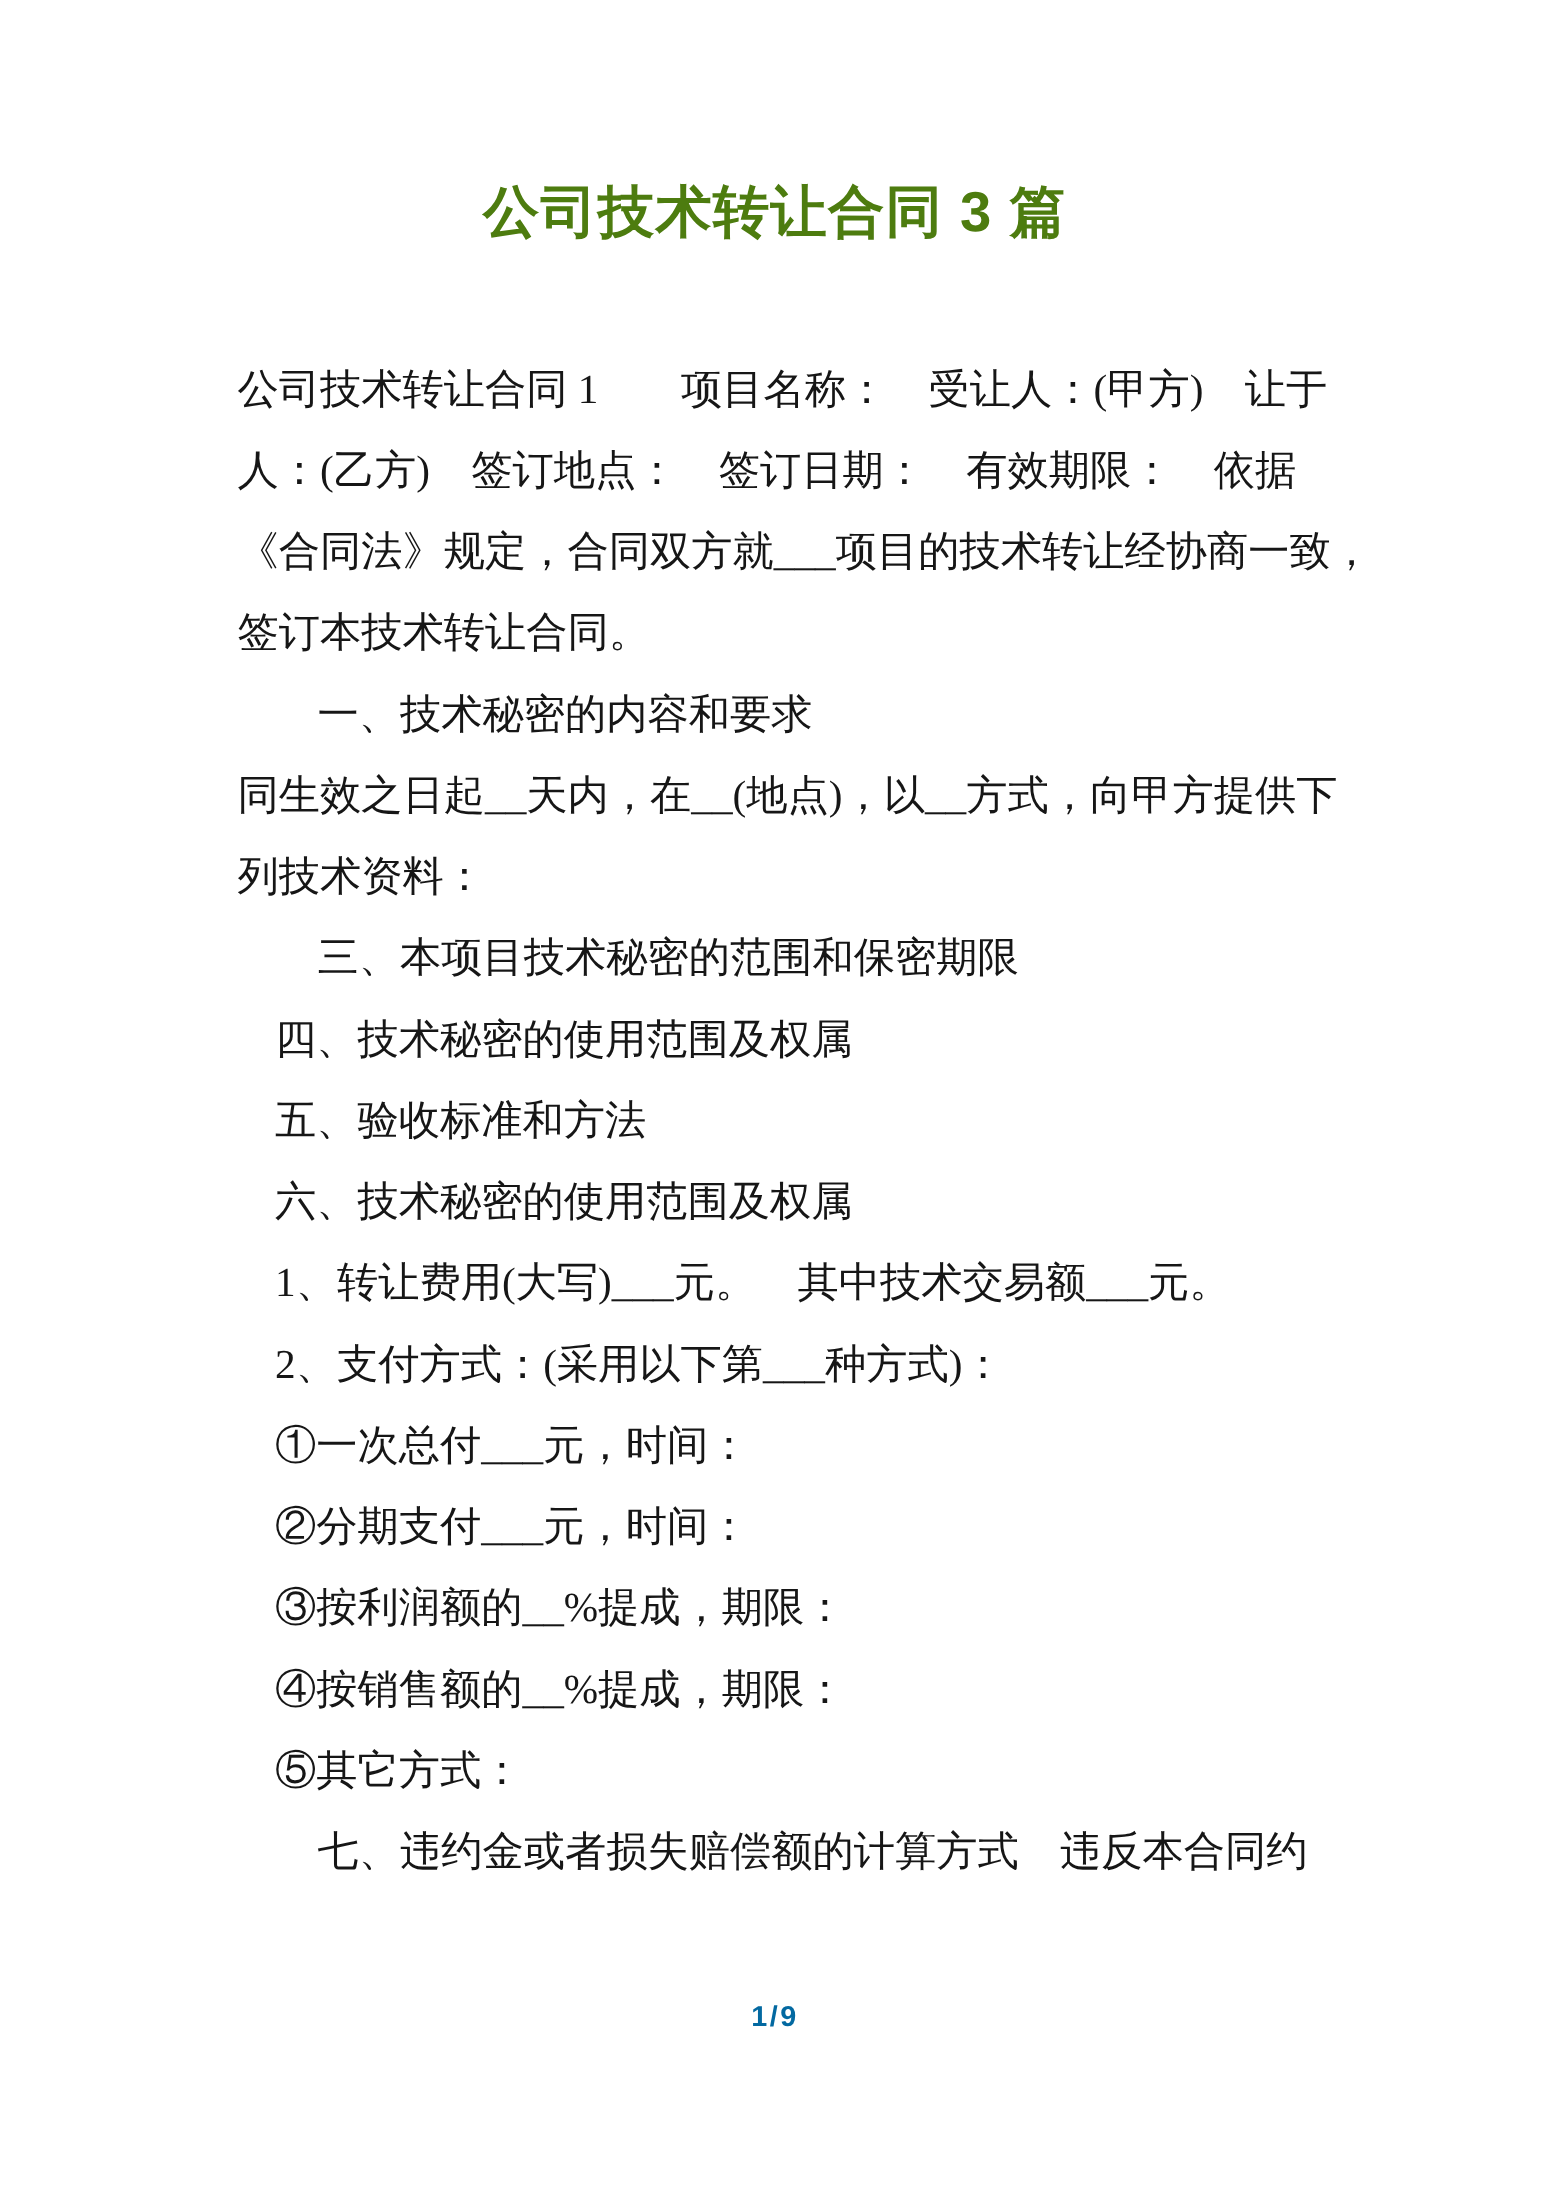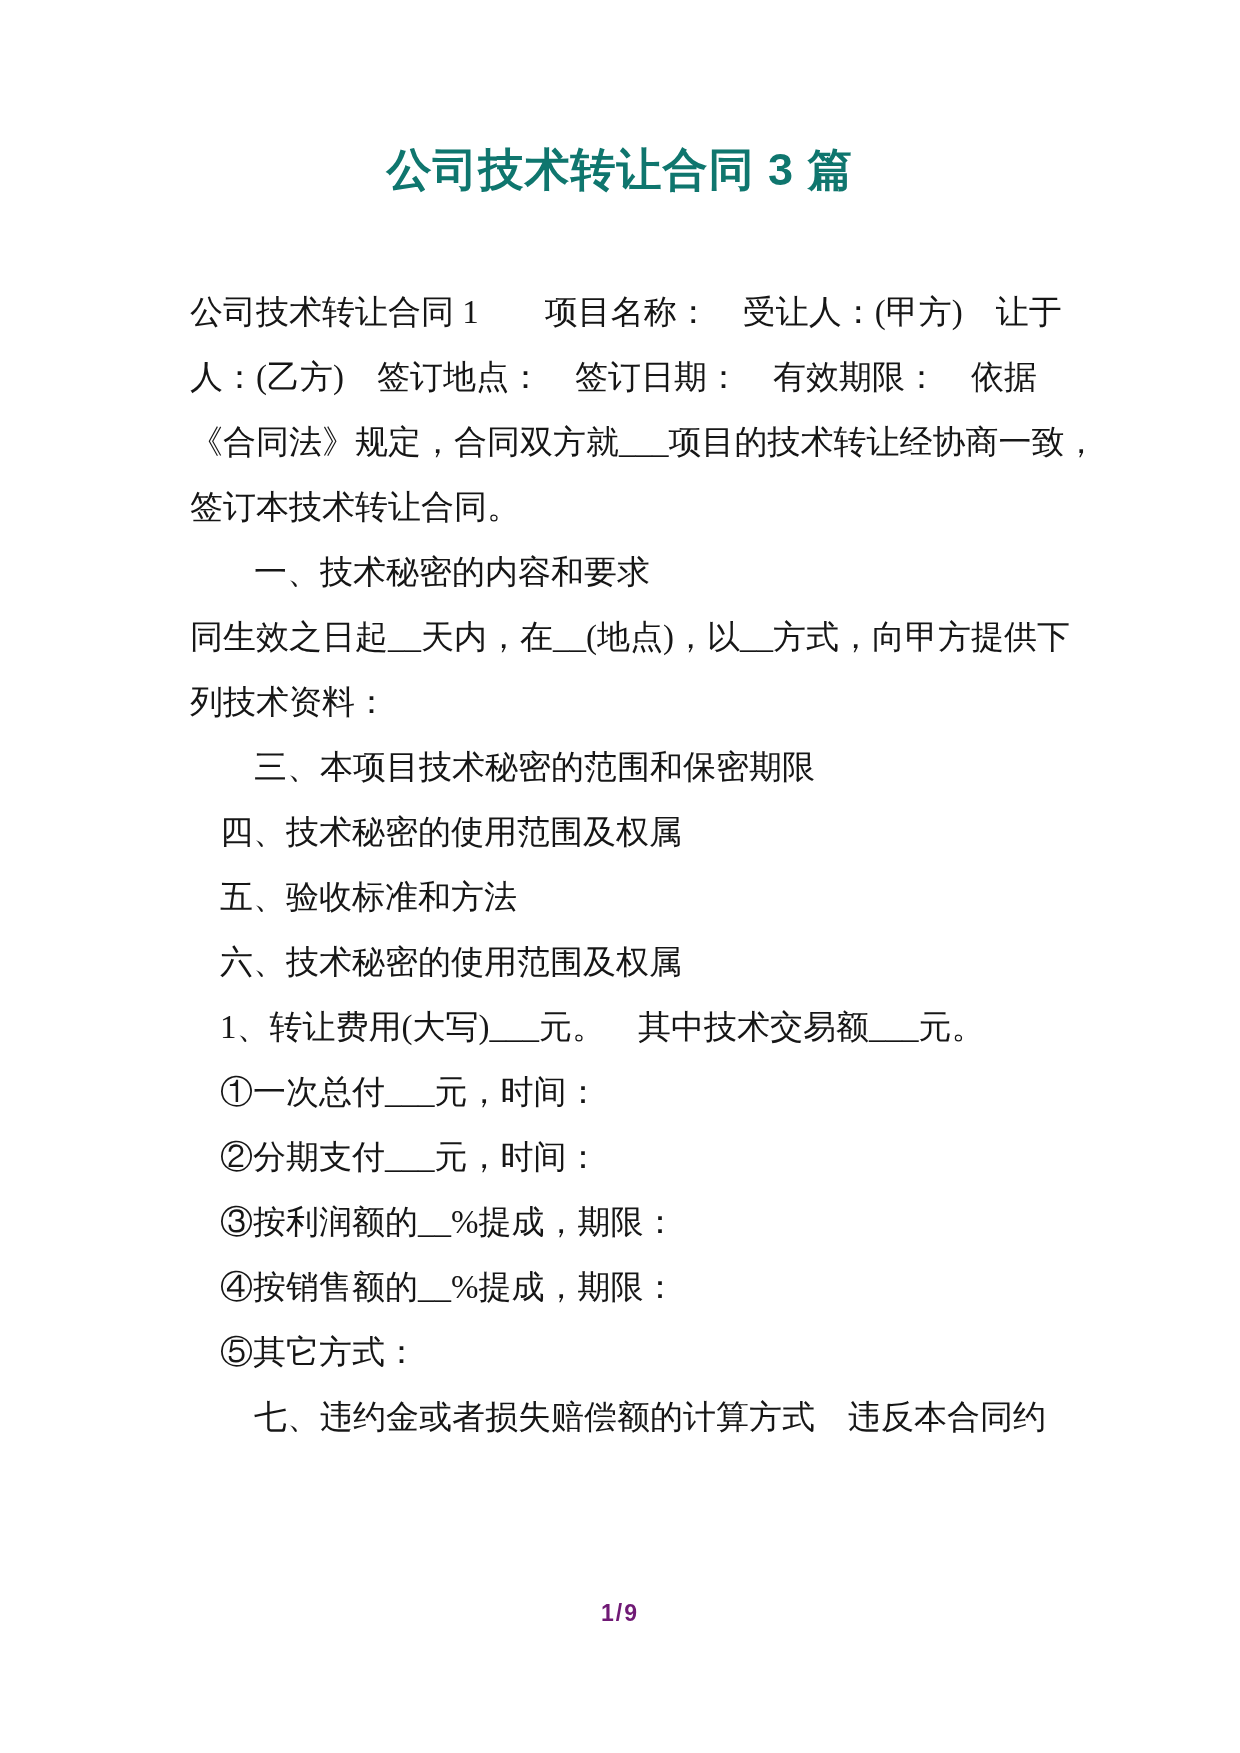--- a/index.html
+++ b/index.html
@@ -47,43 +47,44 @@
   .footer {
     position: absolute;
     top: 1600px;
     left: 0;
     width: 100%;
     text-align: center;
     font-family: "Liberation Sans", "DejaVu Sans", sans-serif;
     font-weight: 700;
     font-size: 23px;
     letter-spacing: 2px;
-    color: #701a75;
+    color: #0369a1;
   }
 </style>
 </head>
 <body>
 
 <div class="page">
 
-  <h1 class="doc-title" style="color: #0f766e;">公司技术转让合同 3 篇</h1>
+  <h1 class="doc-title" style="color: #4d7c0f;">公司技术转让合同 3 篇</h1>
 
   <div class="body-text">
     <div class="line">公司技术转让合同 1　　项目名称：　受让人：(甲方)　让于</div>
     <div class="line">人：(乙方)　签订地点：　签订日期：　有效期限：　依据</div>
     <div class="line">《合同法》规定，合同双方就___项目的技术转让经协商一致，</div>
     <div class="line">签订本技术转让合同。</div>
     <div class="line ind2">一、技术秘密的内容和要求</div>
     <div class="line">同生效之日起__天内，在__(地点)，以__方式，向甲方提供下</div>
     <div class="line">列技术资料：</div>
     <div class="line ind2">三、本项目技术秘密的范围和保密期限</div>
     <div class="line ind1">四、技术秘密的使用范围及权属</div>
     <div class="line ind1">五、验收标准和方法</div>
     <div class="line ind1">六、技术秘密的使用范围及权属</div>
     <div class="line ind1">1、转让费用(大写)___元。　其中技术交易额___元。</div>
+    <div class="line ind1">2、支付方式：(采用以下第___种方式)：</div>
     <div class="line ind1">①一次总付___元，时间：</div>
     <div class="line ind1">②分期支付___元，时间：</div>
     <div class="line ind1">③按利润额的__%提成，期限：</div>
     <div class="line ind1">④按销售额的__%提成，期限：</div>
     <div class="line ind1">⑤其它方式：</div>
     <div class="line ind2">七、违约金或者损失赔偿额的计算方式　违反本合同约</div>
   </div>
 
   <div class="footer">1/9</div>
 

